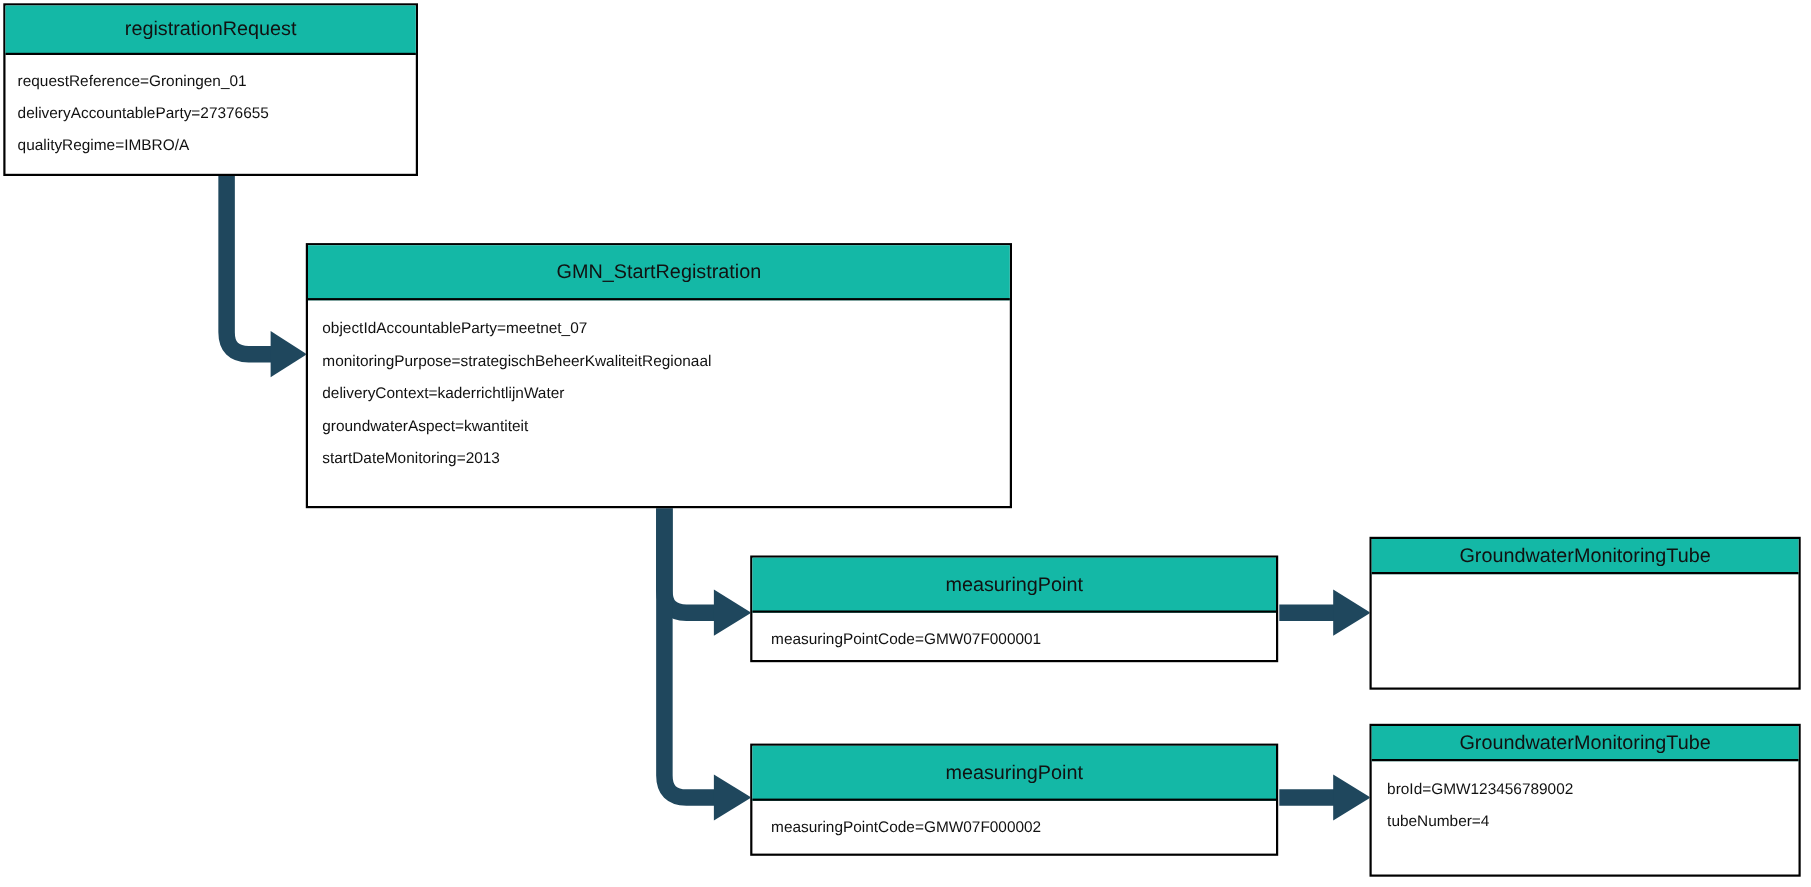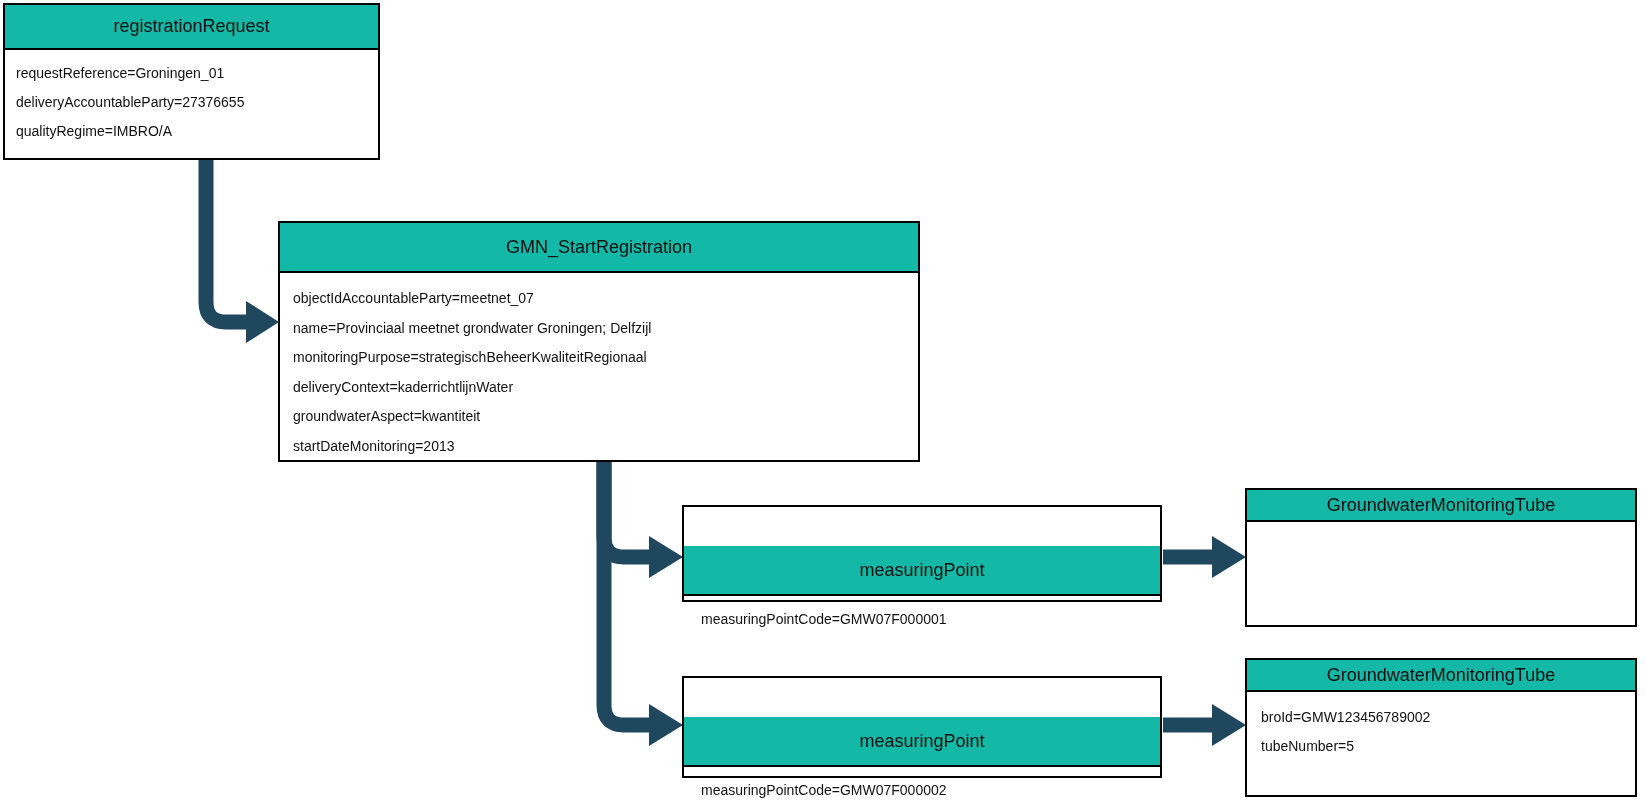--- a/index.html
+++ b/index.html
@@ -43,21 +43,21 @@
   #box-reg  { left: 3px;    top: 3px;   width: 377px; height: 157px; }
   #box-reg .uml-title { height: 45px; }
   #box-reg .uml-body  { padding: 9px 10px 0 11px; }
 
   #box-gmn  { left: 278px;  top: 201px; width: 642px; height: 241px; margin-top: 20px; }
   #box-gmn .uml-title { height: 50px; }
   #box-gmn .uml-body  { padding: 11px 10px 0 13px; line-height: 29.5px; border-radius: 14px; }
 
   #box-mp1  { left: 682px;  top: 505px; width: 480px; height: 97px; }
   #box-mp2  { left: 682px;  top: 676px; width: 480px; height: 102px; }
-  #box-mp1 .uml-title, #box-mp2 .uml-title { height: 50px; margin-top: 39px; }
+  #box-mp1 .uml-title, #box-mp2 .uml-title { height: 50px; }
   #box-mp1 .uml-body,  #box-mp2 .uml-body  { padding: 9px 10px 0 17px; }
 
   #box-gmt1 { left: 1245px; top: 488px; width: 392px; height: 139px; }
   #box-gmt2 { left: 1245px; top: 658px; width: 392px; height: 139px; }
   #box-gmt1 .uml-title, #box-gmt2 .uml-title { height: 32px; }
   #box-gmt1 .uml-body,  #box-gmt2 .uml-body  { padding: 11px 10px 0 14px; }
 </style>
 </head>
 <body>
 
@@ -95,21 +95,20 @@
     <div class="attr">requestReference=Groningen_01</div>
     <div class="attr">deliveryAccountableParty=27376655</div>
     <div class="attr">qualityRegime=IMBRO/A</div>
   </div>
 </div>
 
 <div class="uml-box" id="box-gmn">
   <div class="uml-title">GMN_StartRegistration</div>
   <div class="uml-body">
     <div class="attr">objectIdAccountableParty=meetnet_07</div>
-    <div class="attr">name=Provinciaal meetnet grondwater Groningen; Delfzijl</div>
     <div class="attr">monitoringPurpose=strategischBeheerKwaliteitRegionaal</div>
     <div class="attr">deliveryContext=kaderrichtlijnWater</div>
     <div class="attr">groundwaterAspect=kwantiteit</div>
     <div class="attr">startDateMonitoring=2013</div>
   </div>
 </div>
 
 <div class="uml-box" id="box-mp1">
   <div class="uml-title">measuringPoint</div>
   <div class="uml-body">
@@ -127,15 +126,15 @@
   <div class="uml-title">measuringPoint</div>
   <div class="uml-body">
     <div class="attr">measuringPointCode=GMW07F000002</div>
   </div>
 </div>
 
 <div class="uml-box" id="box-gmt2">
   <div class="uml-title">GroundwaterMonitoringTube</div>
   <div class="uml-body">
     <div class="attr">broId=GMW123456789002</div>
-    <div class="attr">tubeNumber=5</div>
+    <div class="attr">tubeNumber=4</div>
   </div>
 </div>
 
 </body></html>

